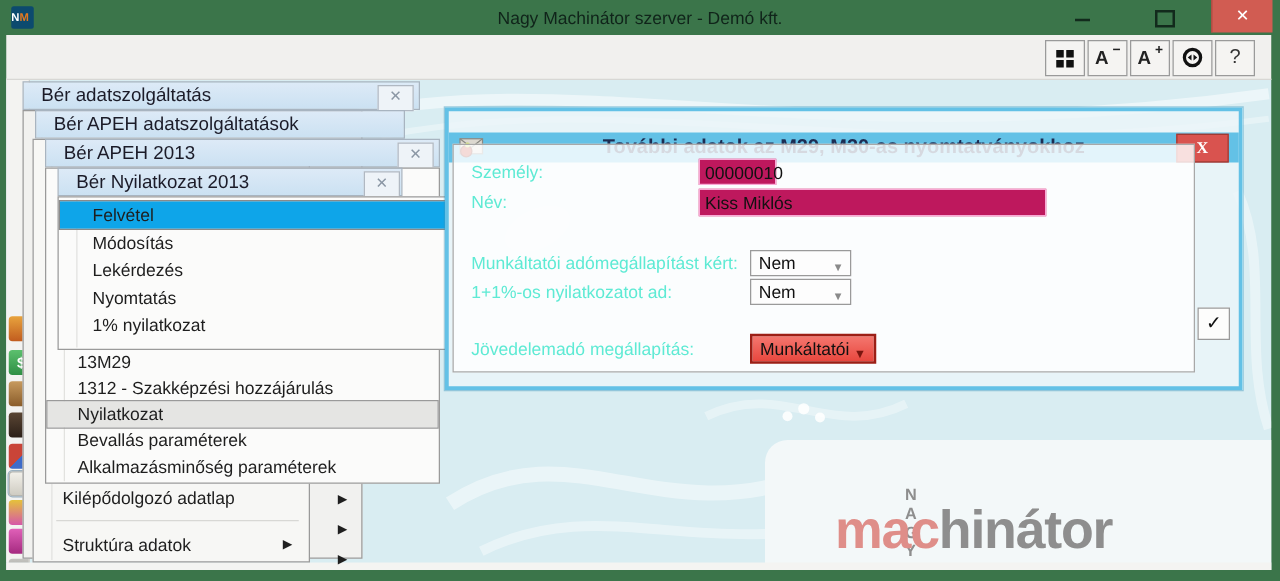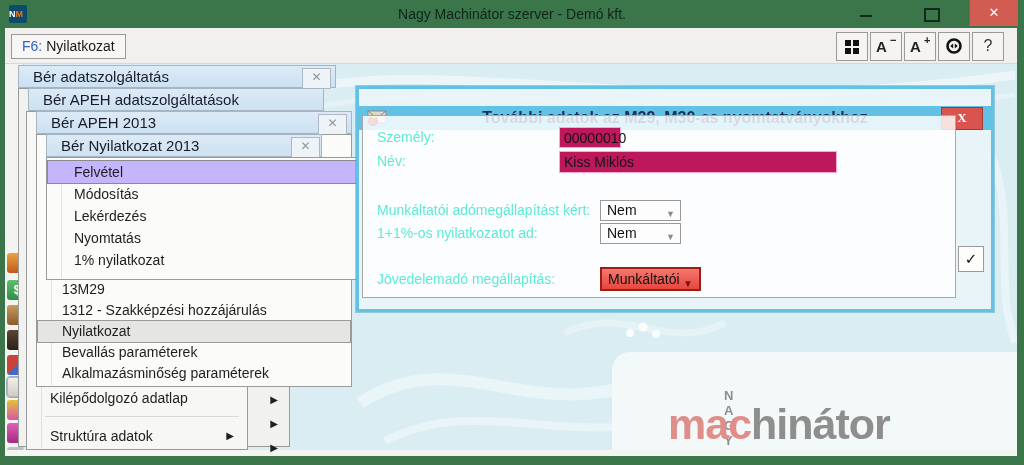--- a/index.html
+++ b/index.html
@@ -60,21 +60,21 @@
     border:1px solid #a8b4c0;font-size:15px;color:#1b1b28;line-height:22px;
     padding-left:14px;box-sizing:border-box;cursor:default;}
   .head-x{position:absolute;right:4px;top:2px;width:27px;height:19px;background:#eef3f8;
     border:1px solid #b0b8c2;color:#8a96a4;text-align:center;line-height:17px;font-size:12px;
     cursor:pointer;}
   .menu-panel{background:#fbfbfa;border:1px solid #9a9a9a;box-sizing:border-box;}
   .menu-panel::before{content:"";position:absolute;left:14px;top:1px;bottom:1px;width:1px;
     background:#e2e2df;}
   .menu-item{position:absolute;left:1px;right:1px;height:22px;line-height:22px;
     padding-left:26px;font-size:14px;color:#1e1e1e;cursor:pointer;white-space:nowrap;}
-  .menu-item.focused{outline:1px solid #8a8a8a;background:#c4b5fd;}
+  .menu-item.focused{outline:1px solid #8a8a8a;background:#0ea5e9;}
   .menu-item.selected{outline:1px solid #9a9a9a;background:#e5e5e3;}
   .m1-head{left:18px;top:65px;width:318px;z-index:10;}
   .m1-panel{left:18px;top:88px;width:272px;height:359px;background:#f1f1ef;z-index:10;}
   .m1-arrow{position:absolute;left:244px;width:22px;height:22px;font-size:10px;color:#1f1f1f;
     text-align:center;line-height:22px;cursor:pointer;}
   .m2-head{left:28px;top:88px;width:296px;z-index:11;}
   .m2-panel{left:26px;top:111px;width:222px;height:339px;background:#f7f7f5;z-index:11;}
   .m2-sep{position:absolute;left:18px;right:8px;height:1px;background:#d8d8d5;top:304px;}
   .m2-arrow{position:absolute;right:12px;top:0;font-size:10px;color:#1f1f1f;}
   .m3-head{left:36px;top:111px;width:316px;z-index:12;}
@@ -234,23 +234,20 @@
   <div class="abs win-min">
       <span class="bar"></span>
     </div>
   <div class="abs win-max">
       <span class="box"></span>
     </div>
   <div class="abs win-close">✕</div>
 </div>
 
 <div class="abs toolbar">
-  <div class="f6-btn">
-    <span class="key">F6:</span><span class="lbl">Nyilatkozat</span>
-  </div>
   <div class="tb-btn tb-grid">
       <span class="grid-ico"></span>
     </div>
   <div class="tb-btn tb-aminus">
       <span class="a-ico">A</span>
       <span class="sup">−</span>
     </div>
   <div class="tb-btn tb-aplus">
       <span class="a-ico">A</span>
       <span class="sup">+</span>

